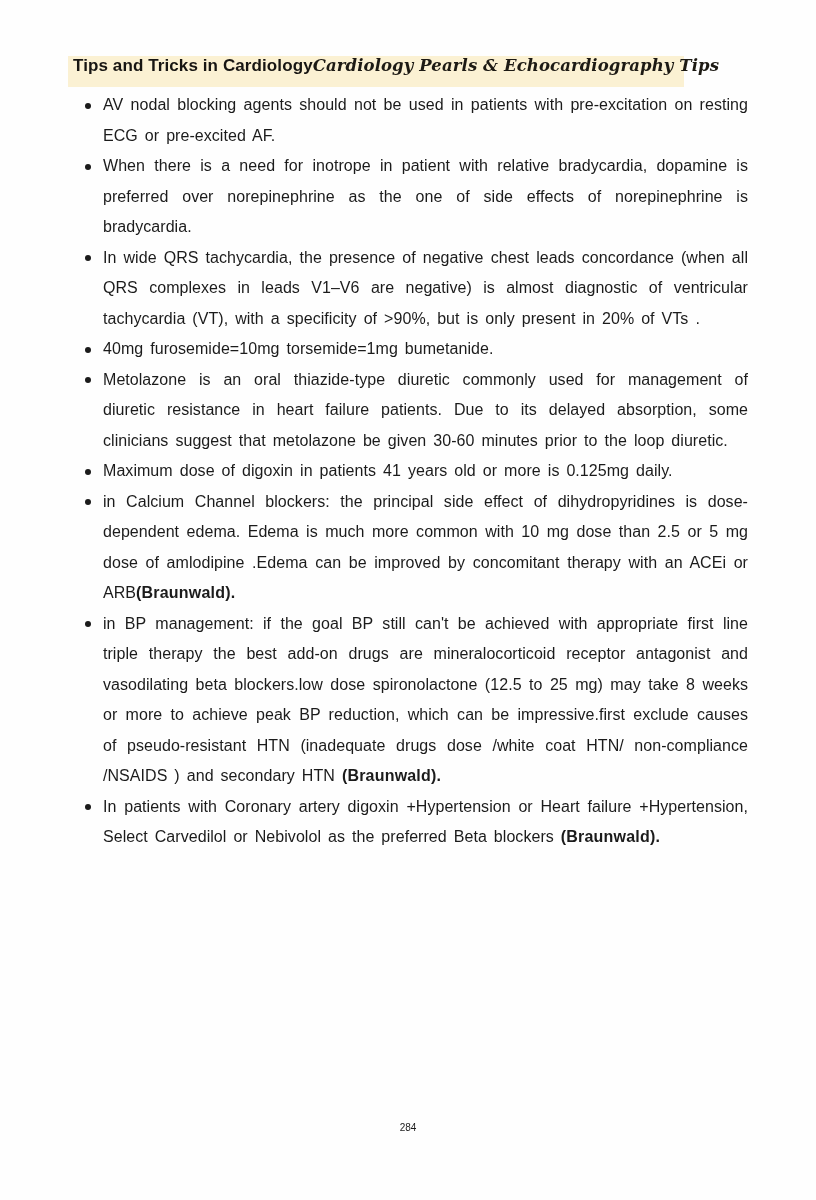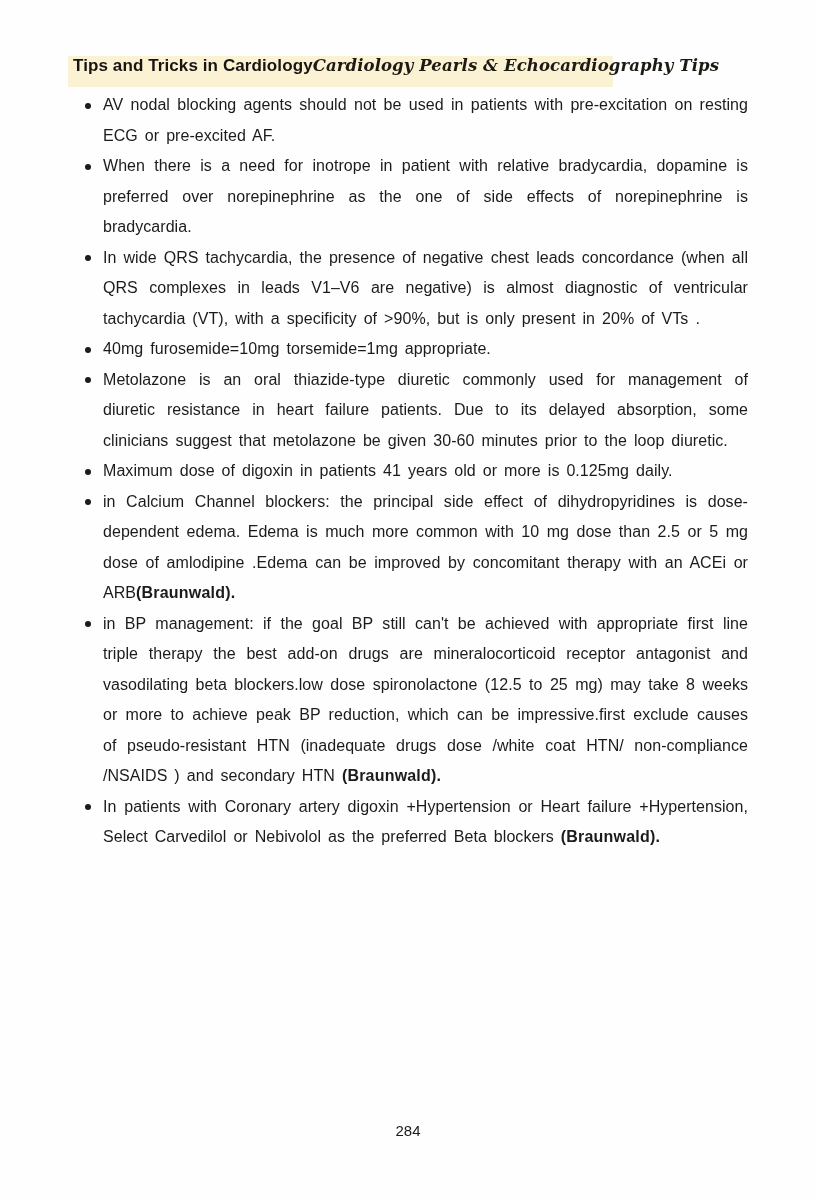--- a/index.html
+++ b/index.html
@@ -13,21 +13,21 @@
     height: 1200px;
     margin: 0 auto;
     background: #fefefe;
     overflow: hidden;
     font-family: "Liberation Sans", sans-serif;
   }
   .header-band {
     position: absolute;
     left: 68px;
     top: 56px;
-    width: 545px;
+    width: 616px;
     height: 31px;
     background: #FBF1D3;
     display: flex;
     justify-content: space-between;
     align-items: center;
     box-sizing: border-box;
     padding: 0 8px 12px 5px;
   }
   .header-left {
     font-family: "Liberation Sans", sans-serif;
@@ -85,40 +85,40 @@
     font-size: 10.5px;
     line-height: 0;
     vertical-align: super;
   }
   .page-number {
     position: absolute;
     left: 68px;
     top: 1122px;
     width: 680px;
     text-align: center;
-    font-size: 15px;
+    font-size: 10px;
     color: #1b1b1b;
   }
 </style>
 </head>
 <body>
 
 <div class="page">
 
   <div class="header-band">
     <span class="header-left">Tips and Tricks in Cardiology</span>
     <span class="header-right">Cardiology Pearls &amp; Echocardiography Tips</span>
   </div>
 
   <div class="content">
     <ul class="bullets">
       <li><span>AV nodal blocking agents should not be used in patients with pre-excitation on resting ECG or pre-excited AF.</span></li>
       <li><span>When there is a need for inotrope in patient with relative bradycardia, dopamine is preferred over norepinephrine as the one of side effects of norepinephrine is bradycardia.</span></li>
       <li><span>In wide QRS tachycardia, the presence of negative chest leads concordance (when all QRS complexes in leads V1–V6 are negative) is almost diagnostic of ventricular tachycardia (VT), with a specificity of &gt;90%, but is only present in 20% of VTs .</span></li>
-      <li><span>40mg furosemide=10mg torsemide=1mg appropriate.</span></li>
+      <li><span>40mg furosemide=10mg torsemide=1mg bumetanide.</span></li>
       <li><span>Metolazone is an oral thiazide-type diuretic commonly used for management of diuretic resistance in heart failure patients. Due to its delayed absorption, some clinicians suggest that metolazone be given 30-60 minutes prior to the loop diuretic.</span></li>
       <li><span>Maximum dose of digoxin in patients 41 years old or more is 0.125mg daily.</span></li>
       <li><span>in Calcium Channel blockers: the principal side effect of dihydropyridines is dose-dependent edema. Edema is much more common with 10 mg dose than 2.5 or 5 mg dose of amlodipine .Edema can be improved by concomitant therapy with an ACEi or ARB</span><b>(Braunwald).</b></li>
       <li><span>in BP management: if the goal BP still can't be achieved with appropriate first line triple therapy the best add-on drugs are mineralocorticoid receptor antagonist and vasodilating beta blockers.low dose spironolactone (12.5 to 25 mg) may take 8 weeks or more to achieve peak BP reduction, which can be impressive.first exclude causes of pseudo-resistant HTN (inadequate drugs dose /white coat HTN/ non-compliance /NSAIDS ) and secondary HTN </span><b>(Braunwald).</b></li>
       <li><span>In patients with Coronary artery digoxin +Hypertension or Heart failure +Hypertension, Select Carvedilol or Nebivolol as the preferred Beta blockers </span><b>(Braunwald).</b></li>
     </ul>
   </div>
 
   <div class="page-number">284</div>
 

